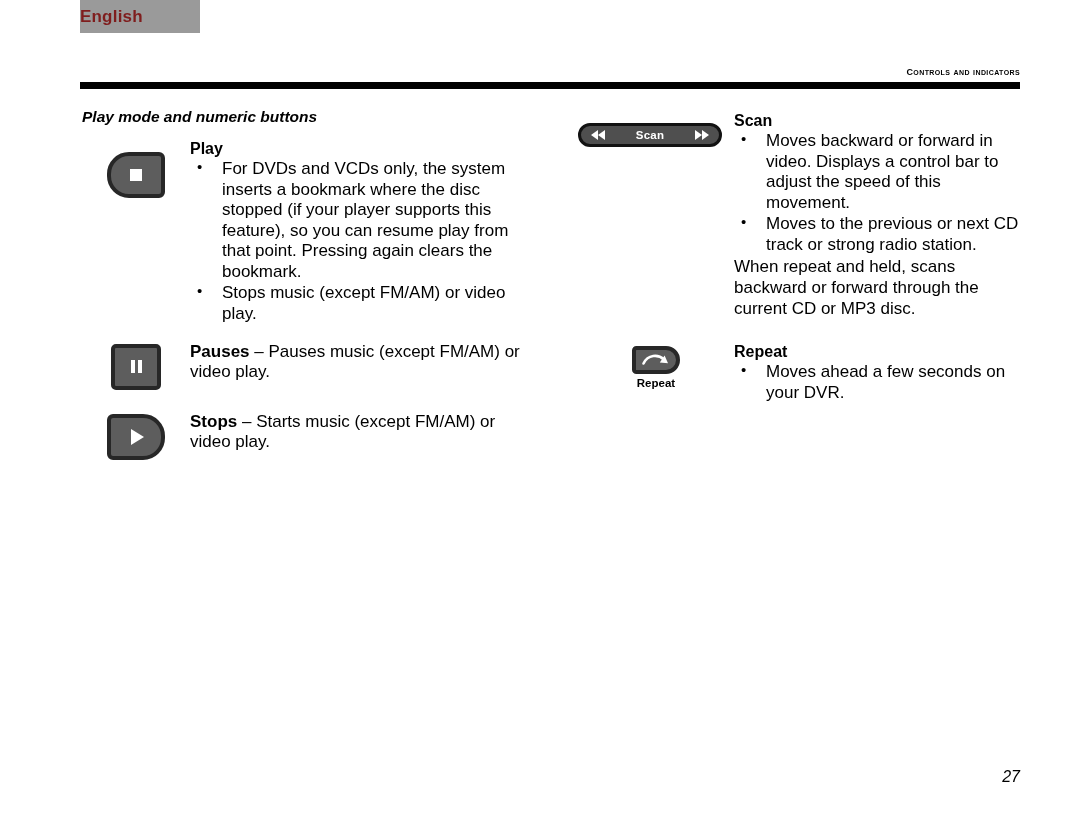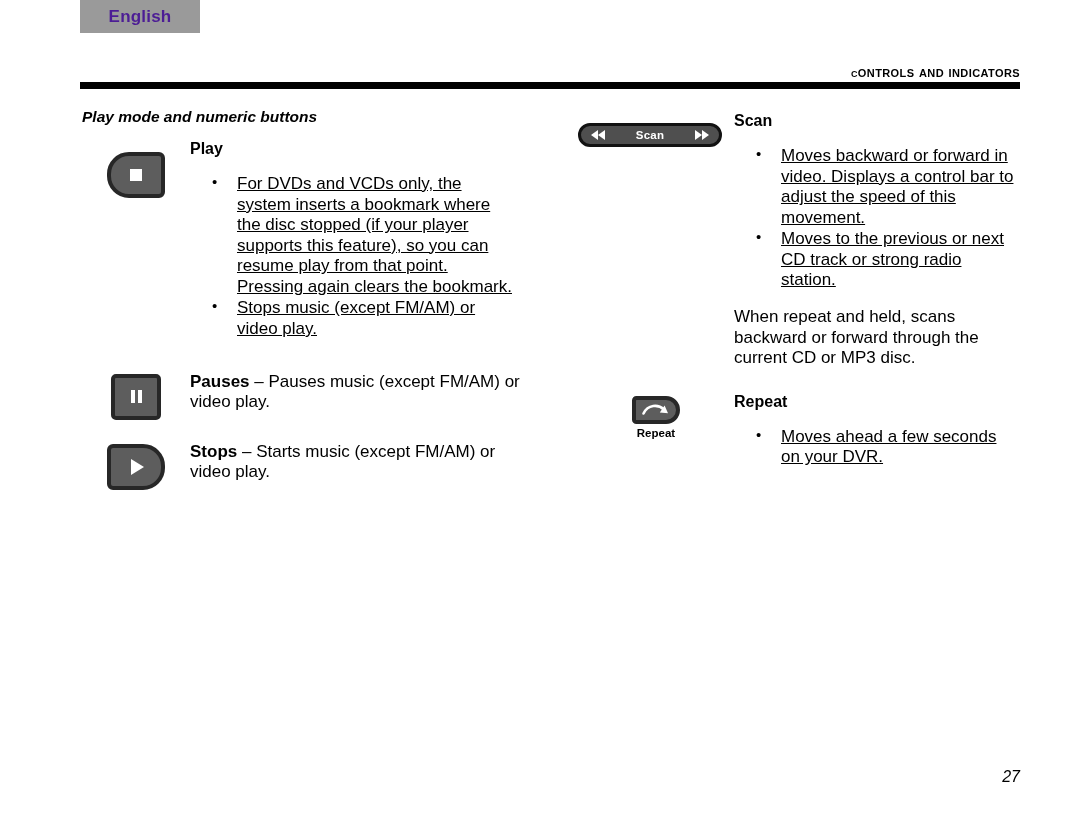--- a/index.html
+++ b/index.html
@@ -17,35 +17,35 @@
   }
 
   
   .lang-tab {
     position: absolute;
     left: 80px;
     top: 0px;
     width: 120px;
     height: 33px;
     background: #9a9a9a;
-    color: #4c1d95;
+    color: #7f1d1d;
     font-size: 17px;
     font-weight: bold;
     display: flex;
     align-items: center;
-    justify-content: center;
+    justify-content: flex-start;
     letter-spacing: 0.2px;
   }
 
   
   .running-head {
     position: absolute;
     right: 60px;
     top: 63px;
-    font-size: 15px;
+    font-size: 10px;
     font-weight: bold;
     letter-spacing: 0.4px;
     font-variant: small-caps;
     text-transform: lowercase;
   }
   .running-head::first-letter { font-size: 13.5px; }
 
   .head-rule {
     position: absolute;
     left: 80px;
@@ -100,23 +100,22 @@
     margin-bottom: 1px;
   }
   .para {
     font-size: 17px;
     line-height: 1.21;
   }
   .para b { font-weight: bold; }
 
   ul.bullets {
     list-style: none;
-    margin: 16px;
+    margin: 1px;
     padding: 0;
-    text-decoration: underline;
   }
   ul.bullets li {
     position: relative;
     padding-left: 31px;
     font-size: 17px;
     line-height: 1.21;
     margin-bottom: 1px;
   }
   ul.bullets li::before {
     content: "\2022";

